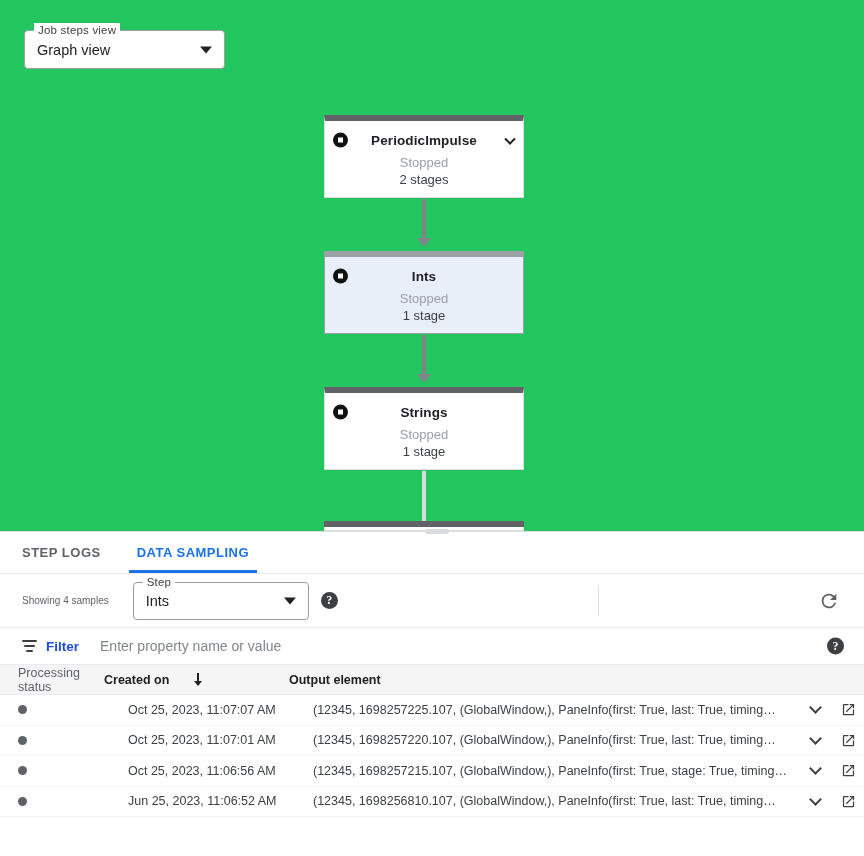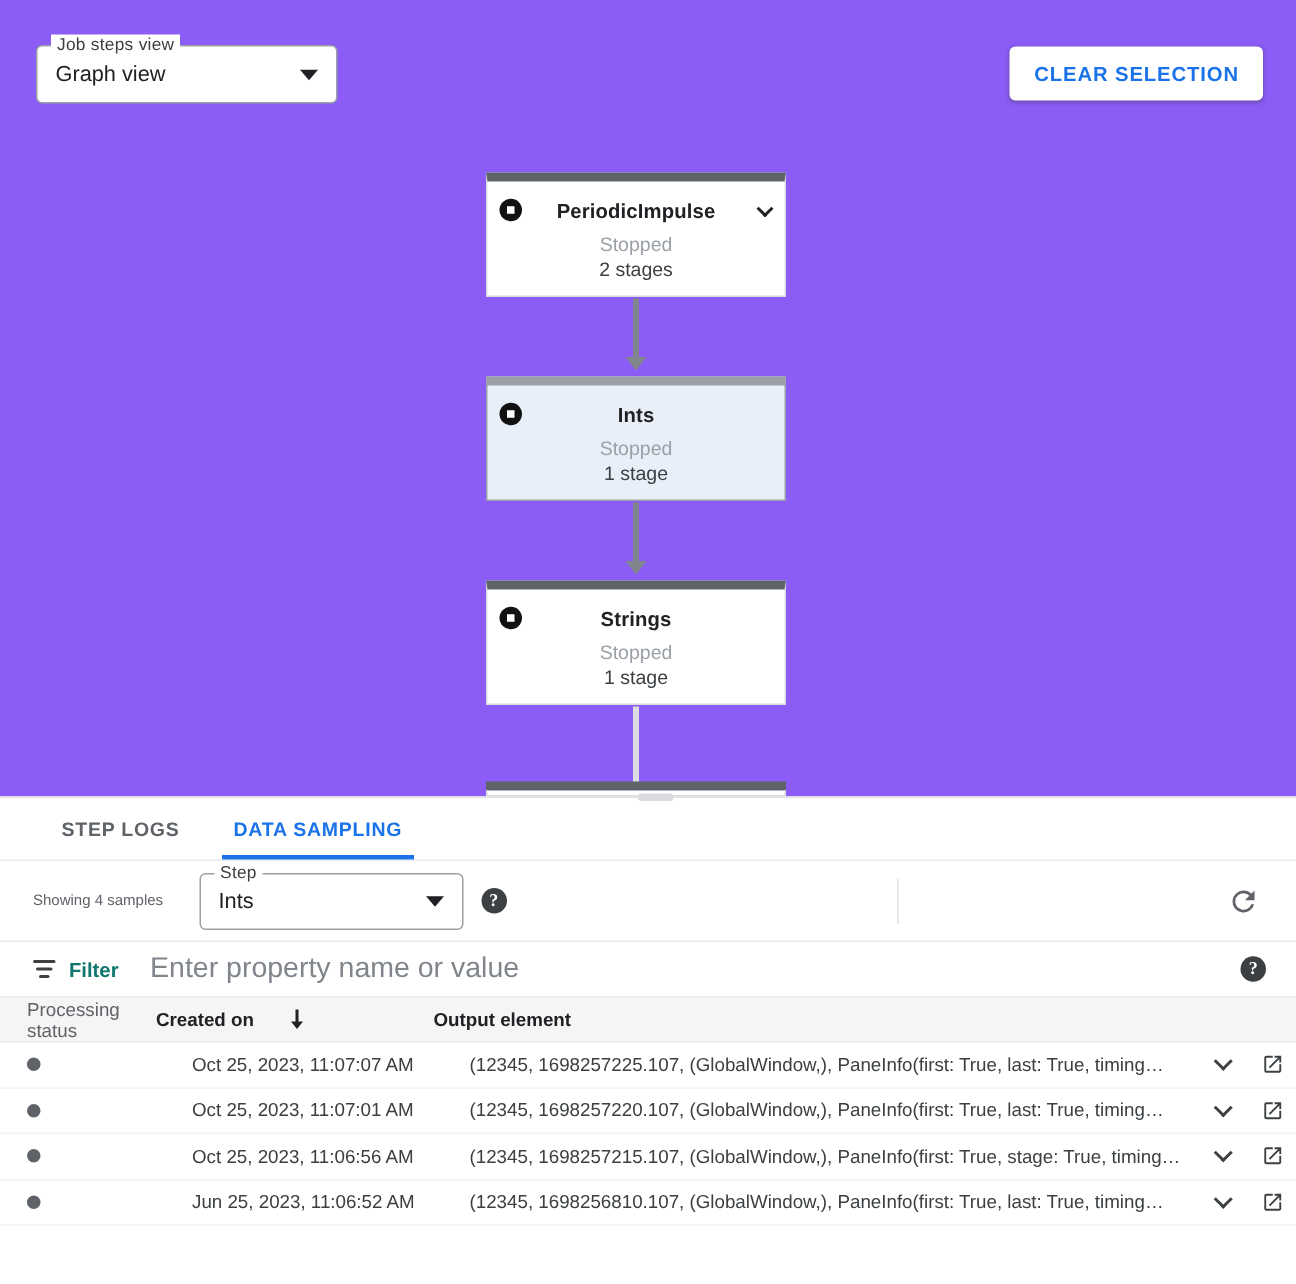--- a/index.html
+++ b/index.html
@@ -8,21 +8,21 @@
     font-family: "Liberation Sans", sans-serif;
     background: #ffffff;
     color: #202124;
     overflow: hidden;
   }
   body { position: relative; }
 
   
   #graph-panel {
     position: absolute; left: 0; top: 0; width: 864px; height: 531px;
-    background: #8b5cf6; overflow: hidden;
+    background: #22c55e; overflow: hidden;
   }
 
   
   #job-steps-view {
     position: absolute; left: 24px; top: 30px; width: 201px; height: 39px;
   }
   .outlined-field {
     position: relative; width: 100%; height: 100%;
     border: 1px solid #9aa0a6; border-radius: 4px; background: #fff;
   }
@@ -134,21 +134,21 @@
     transform: rotate(45deg);
   }
   #collapse-panel-button .bar {
     position: absolute; left: 3px; bottom: 4px; width: 18px; height: 2.6px;
     background: #3b78e7;
   }
 
   
   #logs-tabs {
     position: relative; height: 42px; display: flex; align-items: stretch;
-    border-bottom: 1px solid #e8eaed; padding-left: 23px;
+    border-bottom: 1px solid #e8eaed; padding-left: 4px;
   }
   .tab {
     display: flex; align-items: center; padding: 0 18px;
     font-size: 13px; font-weight: 600; letter-spacing: .5px;
     color: #5f6368; cursor: pointer; position: relative;
   }
   .tab.active { color: #1a73e8; }
   .tab.active::after {
     content: ""; position: absolute; left: 10px; right: 10px; bottom: 0;
     height: 3px; background: #1a73e8;
@@ -181,24 +181,24 @@
   
   #filter-row {
     position: relative; height: 38px; display: flex; align-items: center;
     padding-left: 22px; border-top: 1px solid #e8eaed; border-bottom: 1px solid #e8eaed;
   }
   .filter-icon { display: inline-flex; flex-direction: column; align-items: center; gap: 3px; width: 15px; }
   .filter-icon span { display:block; height: 2px; background: #3c4043; border-radius: 1px; }
   .filter-icon span:nth-child(1){ width: 15px; }
   .filter-icon span:nth-child(2){ width: 11px; }
   .filter-icon span:nth-child(3){ width: 7px; }
-  #filter-label { font-size: 13.5px; font-weight: 700; color: #0f766e; margin-left: 9px; }
+  #filter-label { font-size: 13.5px; font-weight: 700; color: #1d4ed8; margin-left: 9px; }
   #filter-input {
     margin-left: 21px; border: none; outline: none; width: 560px;
-    font-size: 19px; font-family: "Liberation Sans", sans-serif; color: #3b82f6;
+    font-size: 14px; font-family: "Liberation Sans", sans-serif; color: #3b82f6;
     background: transparent;
   }
   #filter-input::placeholder { color: #80868b; }
   #filter-help { position: absolute; right: 20px; top: 50%; transform: translateY(-50%); }
 
   
   #samples-table { width: 100%; }
   #table-head {
     display: flex; align-items: center; height: 30px;
     background: #f5f5f5; border-bottom: 1px solid #e8eaed;
@@ -251,21 +251,20 @@
 <div id="graph-panel">
 
   <div id="job-steps-view">
     <div class="outlined-field">
       <div class="legend">Job steps view</div>
       <div class="value">Graph view</div>
       <div class="caret-down"></div>
     </div>
   </div>
 
-  <div id="clear-selection">CLEAR SELECTION</div>
 
   <div class="node" style="left:324px; top:115px;">
     <div class="node-head">
       <span class="stop-icon">
           <i></i>
         </span>
       <span class="node-title">PeriodicImpulse</span>
       <span class="node-chevron"></span>
     </div>
     <div class="node-status">Stopped</div>

